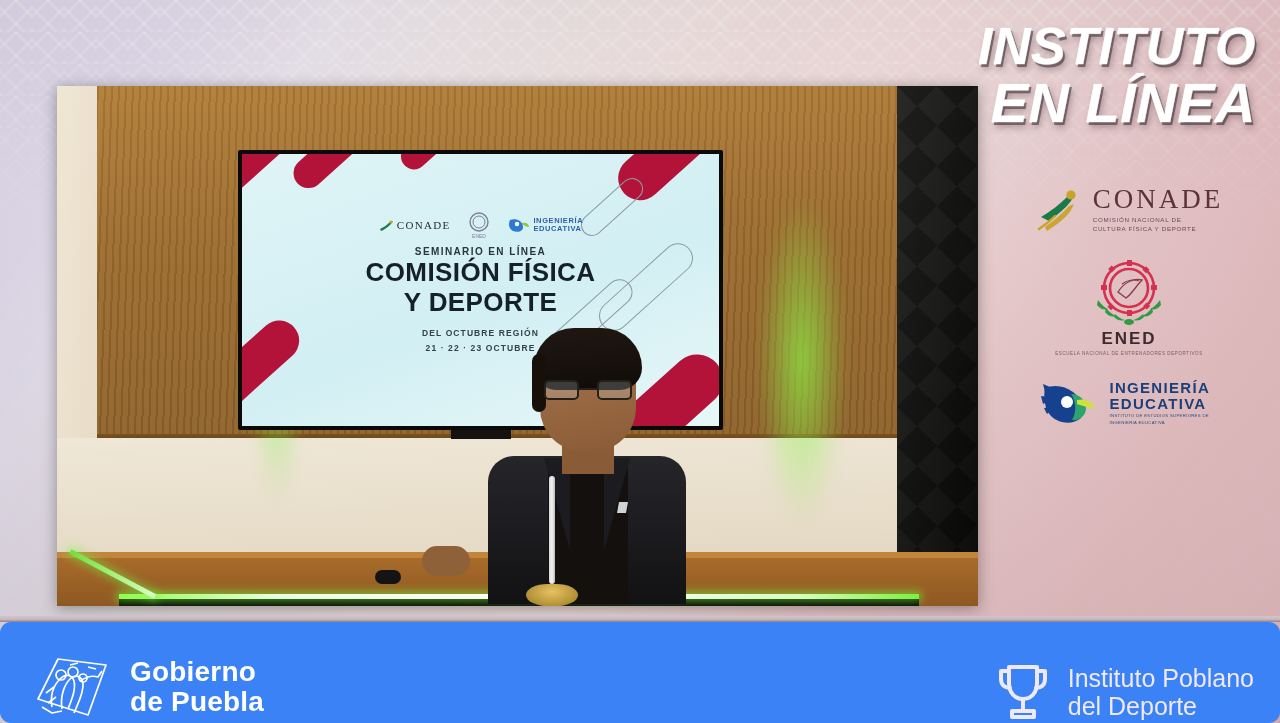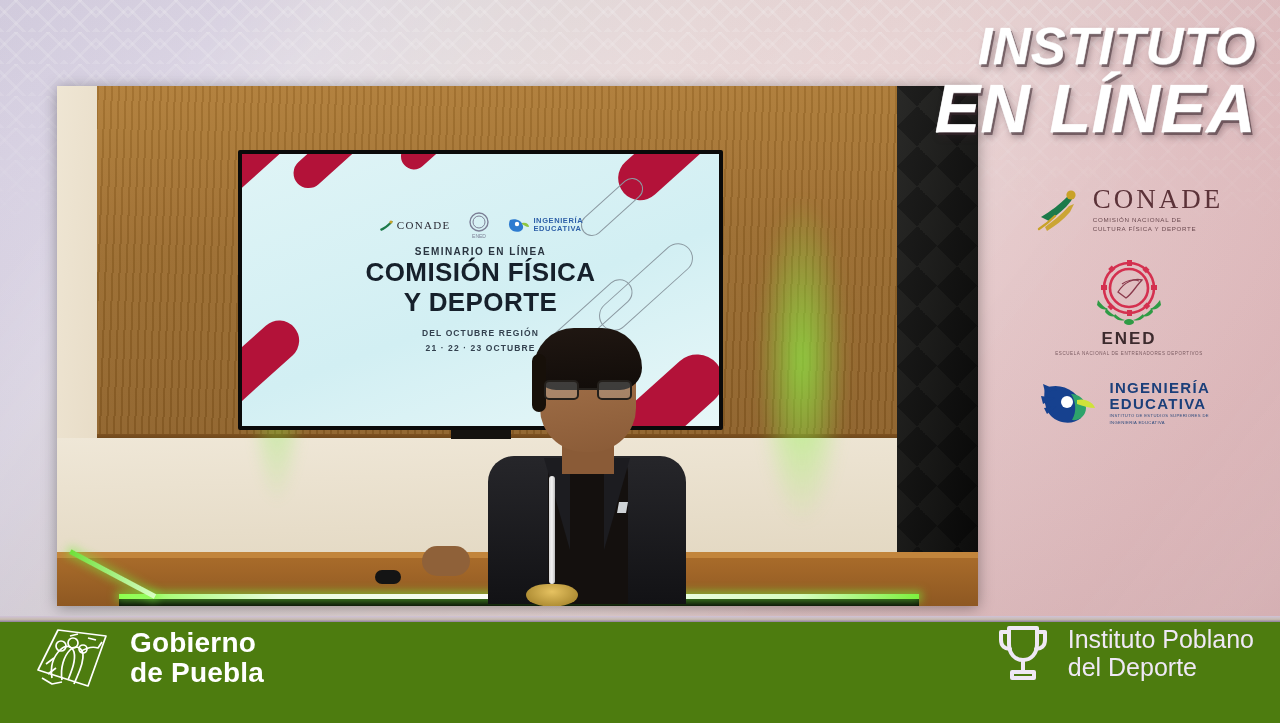--- a/index.html
+++ b/index.html
@@ -58,21 +58,21 @@
     text-align:right; z-index:40;
     font-style:italic; font-weight:bold; color:#ffffff;
     letter-spacing:.5px; line-height:.96;
     text-shadow:
       2px 3px 0 rgba(60,40,48,.55),
       3px 5px 7px rgba(60,40,48,.38),
       0 1px 0 rgba(255,255,255,.7);
     -webkit-text-stroke:.6px rgba(255,255,255,.55);
   }
   .headline .l1{ display:block; font-size:52px; }
-  .headline .l2{ display:block; font-size:68px; margin-top:4px; }
+  .headline .l2{ display:block; font-size:56px; margin-top:4px; }
 
   
   .logo-col{
     position:absolute; right:0; top:186px; width:302px; z-index:35;
     display:flex; flex-direction:column; align-items:center; gap:22px;
   }
   .logo-block{ display:flex; align-items:center; justify-content:center; }
 
   
   .conade{ gap:8px; }
@@ -196,21 +196,21 @@
         background:linear-gradient(90deg,#8dff4e,#eaffdf 20%,#ffffff 55%,#d6ffc0 85%,#7cf03e);
         box-shadow:0 0 9px 3px rgba(120,240,60,.55); }
   .led-diag{ position:absolute; left:2px; top:508px; width:96px; height:5px; transform-origin:right center; transform:rotate(28deg);
         background:linear-gradient(90deg,#6fe03a,#d8ffc4); box-shadow:0 0 9px 3px rgba(120,240,60,.45); }
   .mouse{ position:absolute; left:318px; top:484px; width:26px; height:14px; border-radius:10px; background:#141414; z-index:8; }
   .v-bottomfill{ position:absolute; left:0; top:520px; width:921px; height:0px; background:#040604; }
 
   
   .botbar{
     position:absolute; left:0; right:0; bottom:0; height:101px; z-index:60;
-    background:#4d7c0f; display:flex; align-items:flex-start;
+    background:#3b82f6; display:flex; align-items:flex-end;border-radius:11px;
   }
   .botbar-top{ position:absolute; left:0; right:0; bottom:101px; height:6px; z-index:61;
     background:linear-gradient(180deg,#cfc2d8,#c8bcb0 55%,#8d7e9c); }
   .gp{ display:flex; align-items:center; gap:14px; margin-left:28px; }
   .gp .mark{ width:88px; height:72px; }
   .gp .txt{ color:#fff; font-weight:bold; font-size:28px; line-height:1.08; letter-spacing:.2px; }
   .tagline{ position:absolute; left:0; right:0; text-align:center; color:#f2ecf7;
             font-style:italic; font-size:31px; letter-spacing:.2px; }
   .ipd{ position:absolute; right:26px; display:flex; align-items:center; gap:16px; }
   .ipd .cup{ width:58px; height:62px; }

